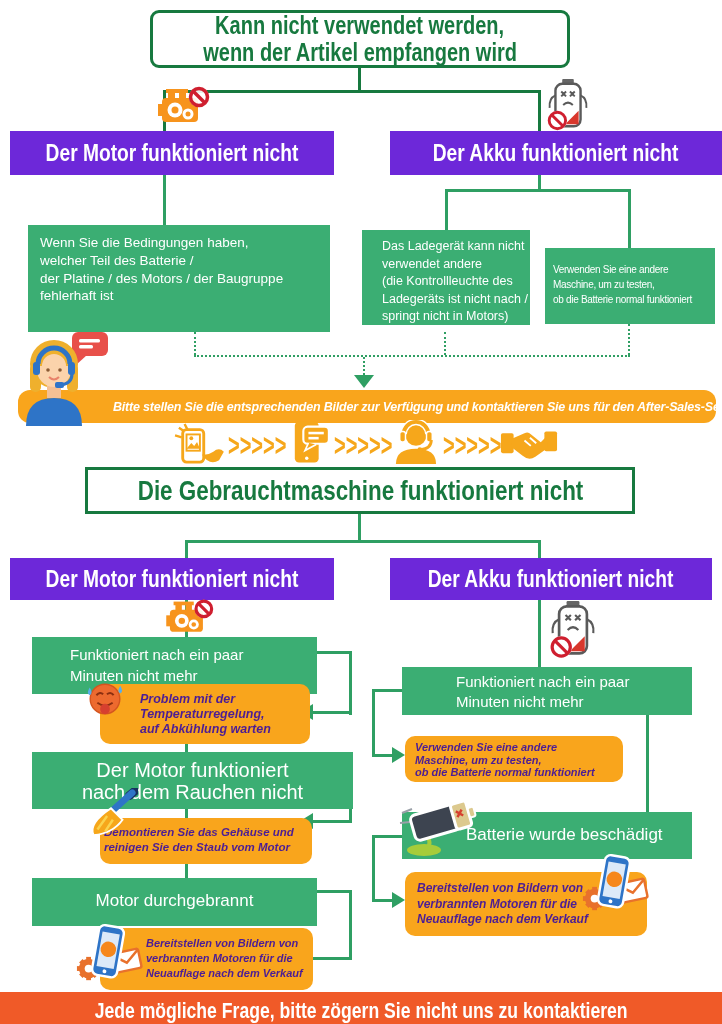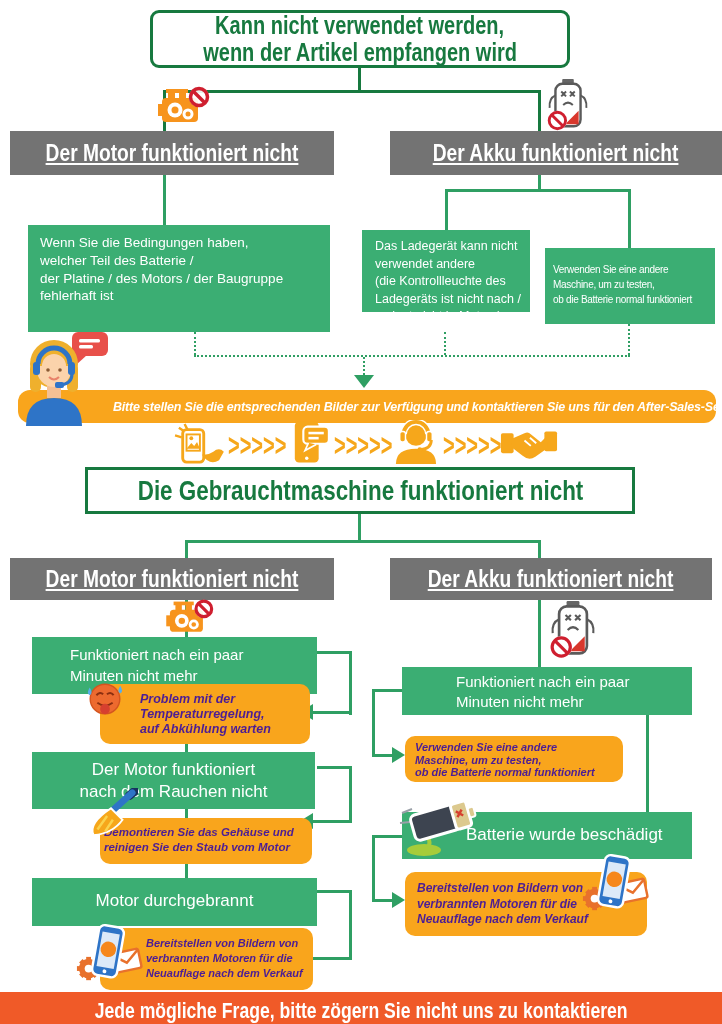--- a/index.html
+++ b/index.html
@@ -2,21 +2,21 @@
 <html><head>
 <meta charset="utf-8">
 <style>
   html,body{margin:0;padding:0;background:#fff;}
   #canvas{position:relative;width:722px;height:1024px;background:#fff;overflow:hidden;
           font-family:"Liberation Sans","DejaVu Sans",sans-serif;}
   .abs{position:absolute;}.z3{z-index:3}
   .tbox{background:#fff;border:3px solid #17793f;color:#17793f;display:flex;flex-direction:column;
         align-items:center;justify-content:center;box-sizing:border-box;z-index:2;}
   .cond{display:inline-block;transform:scaleX(.8);transform-origin:center;white-space:nowrap;font-weight:bold;}
-  .hdr{background:#737373;color:#fff;display:flex;align-items:center;justify-content:center;z-index:2;text-decoration:underline;}
+  .hdr{background:#6d28d9;color:#fff;display:flex;align-items:center;justify-content:center;z-index:2;}
   .gbox{background:#3bae73;color:#fff;box-sizing:border-box;z-index:2;}
   .amber{background:#f9a51c;border-radius:10px;color:#4c1d95;font-style:italic;font-weight:bold;
          box-sizing:border-box;z-index:2;}
   .ln{white-space:nowrap;}
   .lined{background:#17793f;z-index:1;}
   .linem{background:#2f9f63;z-index:1;}
   .dotv{border-left:2px dotted #2f9f63;z-index:1;}
   .doth{border-top:2px dotted #2f9f63;z-index:1;}
   .arrow-down{width:0;height:0;border-left:10px solid transparent;border-right:10px solid transparent;
               border-top:13px solid #2f9f63;z-index:2;}
@@ -90,21 +90,21 @@
     <div class="ln">welcher Teil des Batterie /</div>
     <div class="ln">der Platine / des Motors / der Baugruppe</div>
     <div class="ln">fehlerhaft ist</div>
   </div>
 
   <div class="abs linem" style="left:538px;top:175px;width:3px;height:16px;"></div>
   <div class="abs linem" style="left:445px;top:189px;width:186px;height:3px;"></div>
   <div class="abs linem" style="left:445px;top:189px;width:3px;height:41px;"></div>
   <div class="abs linem" style="left:628px;top:189px;width:3px;height:59px;"></div>
 
-  <div class="abs gbox" style="left:362px;top:230px;width:168px;height:82px;padding:8px 0 0 13px;font-size:12.5px;line-height:17.5px;">
+  <div class="abs gbox" style="left:362px;top:230px;width:168px;height:95px;padding:8px 0 0 20px;font-size:12.5px;line-height:17.5px;">
     <div class="ln">Das Ladegerät kann nicht</div>
     <div class="ln">verwendet andere</div>
     <div class="ln"> (die Kontrollleuchte des</div>
     <div class="ln">Ladegeräts ist nicht nach /</div>
     <div class="ln">springt nicht in Motors)</div>
   </div>
   <div class="abs gbox" style="left:545px;top:248px;width:170px;height:76px;padding:14px 0 0 8px;font-size:10px;line-height:15px;letter-spacing:-0.3px;">
     <div class="ln">Verwenden Sie eine andere</div>
     <div class="ln">Maschine, um zu testen,</div>
     <div class="ln">ob die Batterie normal funktioniert</div>
@@ -240,21 +240,21 @@
       <path d="M6 10 C8 14 9 16 6 18 C3 16 4 14 6 10 Z" fill="#58aee8"></path>
       <path d="M38 8 C40 12 41 14 38 16 C35 14 36 12 38 8 Z" fill="#58aee8"></path>
     </svg>
   </div>
   <div class="abs amber" style="left:100px;top:684px;width:210px;height:60px;padding:8px 6px 8px 40px;font-size:12.5px;line-height:14.8px;">
     <div class="ln">Problem mit der</div>
     <div class="ln">Temperaturregelung,</div>
     <div class="ln">auf Abkühlung warten</div>
   </div>
 
-  <div class="abs gbox" style="left:32px;top:752px;width:283px;height:57px;padding-top:7px;font-size:17px;line-height:22px;text-align:center;">
+  <div class="abs gbox" style="left:32px;top:752px;width:321px;height:57px;padding-top:7px;font-size:20px;line-height:22px;text-align:center;">
     <div class="ln">Der Motor funktioniert</div>
     <div class="ln">nach dem Rauchen nicht</div>
   </div>
   <div class="abs linem" style="left:317px;top:766px;width:35px;height:3px;"></div>
   <div class="abs linem" style="left:349px;top:766px;width:3px;height:57px;"></div>
   <div class="abs linem" style="left:313px;top:820px;width:39px;height:3px;"></div>
   <div class="abs arrow-left" style="left:300px;top:813px;"></div>
   <div class="abs z3" style="left:82px;top:788px;">
     <svg width="56" height="52" viewBox="0 0 58 52">
       <line x1="55" y1="2" x2="49" y2="7" stroke="#17315e" stroke-width="9" stroke-linecap="round"></line>

